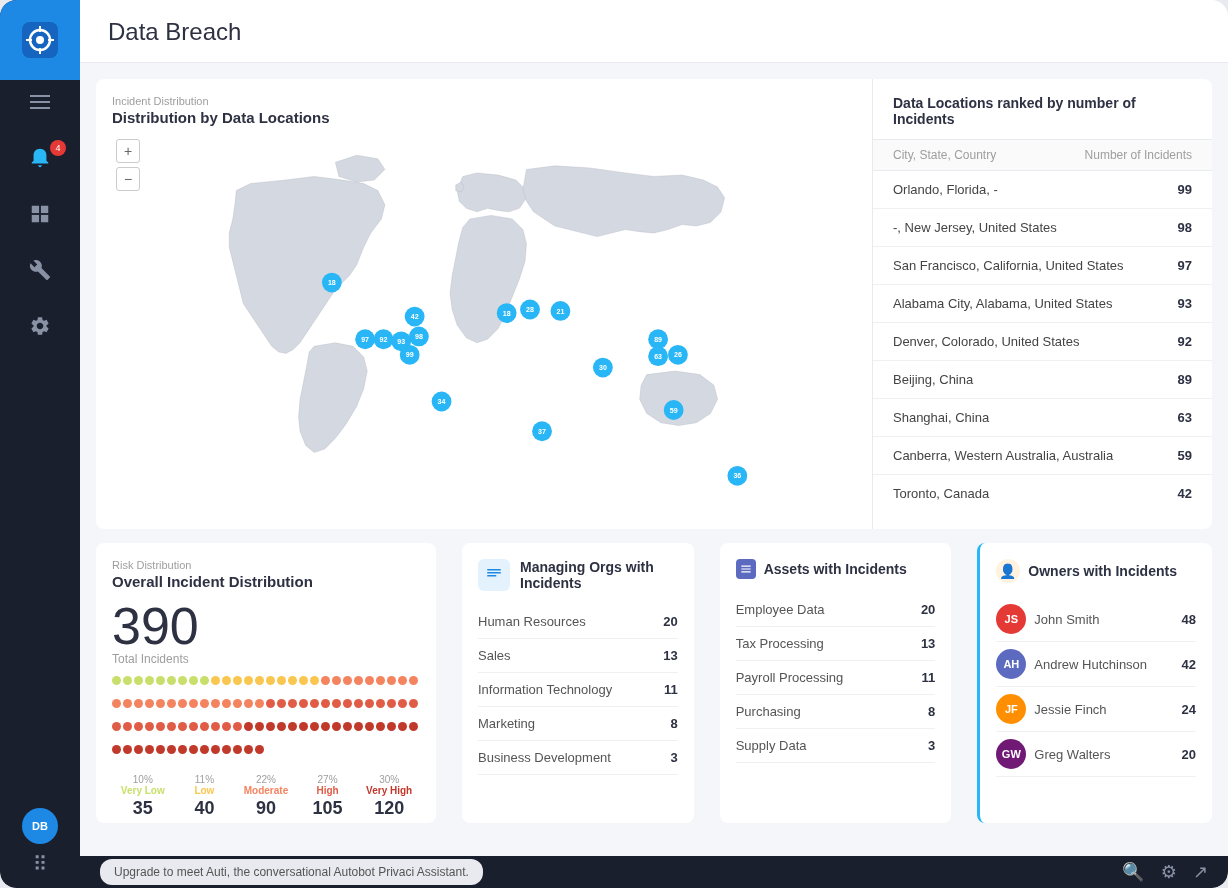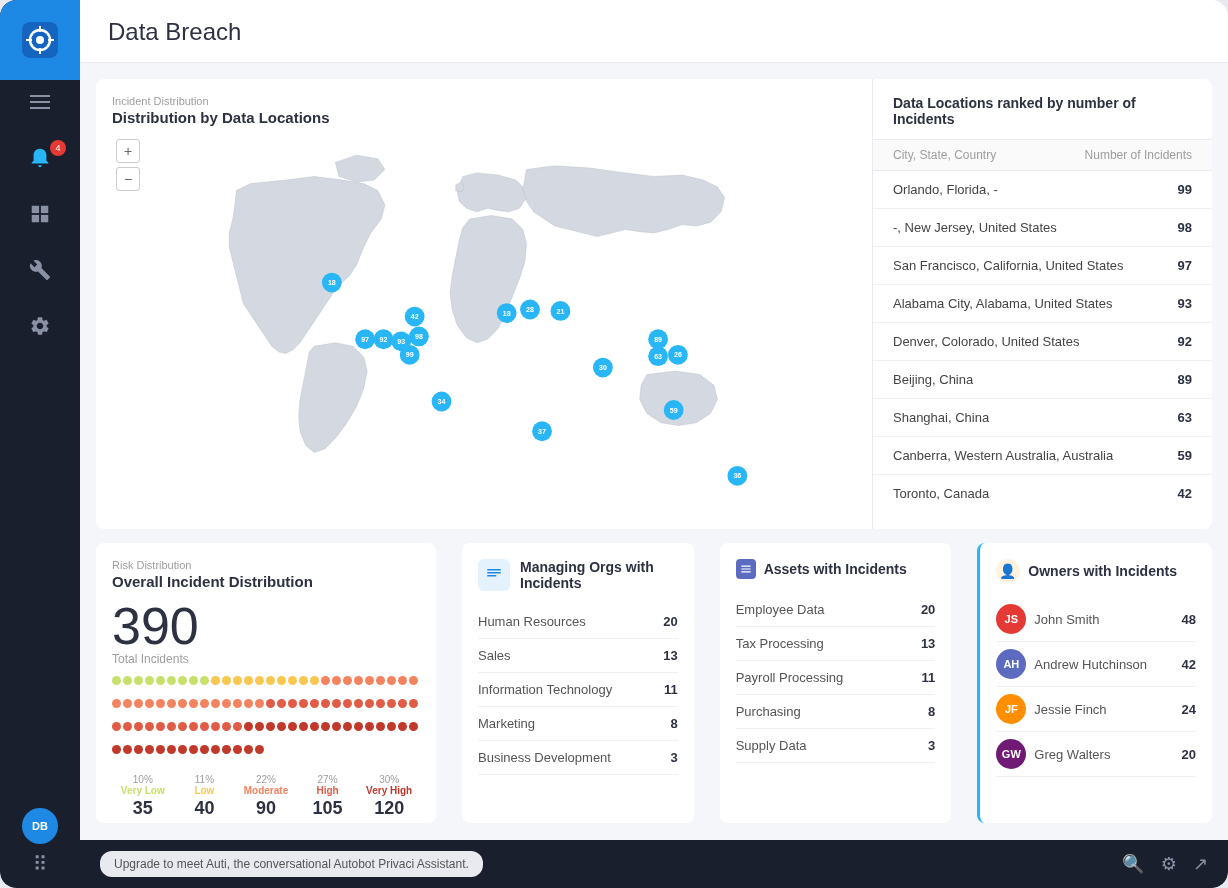--- a/index.html
+++ b/index.html
@@ -95,21 +95,21 @@
     .owners-panel { background: white; border-radius: 8px; padding: 16px; flex: 1; overflow: hidden; border-left: 3px solid #29b6f6; }
     .owners-header { display: flex; align-items: center; gap: 8px; margin-bottom: 14px; }
     .owners-icon { width: 24px; height: 24px; background: #fff3e0; border-radius: 50%; display: flex; align-items: center; justify-content: center; font-size: 14px; }
     .owner-row { display: flex; justify-content: space-between; align-items: center; padding: 7px 0; border-bottom: 1px solid #f0f0f0; }
     .owner-info { display: flex; align-items: center; gap: 8px; }
     .owner-avatar { width: 30px; height: 30px; border-radius: 50%; overflow: hidden; background: #ccc; flex-shrink: 0; display: flex; align-items: center; justify-content: center; font-size: 11px; font-weight: bold; color: white; }
     .owner-name { font-size: 13px; color: #555; }
     .owner-count { font-size: 13px; font-weight: 600; color: #2d3142; }
     
     
-    .bottom-bar { background: #1a1f2e; height: 48px; display: flex; align-items: center; justify-content: space-between; padding: 0 20px; }
+    .bottom-bar { background: #1a1f2e; height: 32px; display: flex; align-items: center; justify-content: space-between; padding: 0 20px; }
     .chat-hint { display: flex; align-items: center; gap: 8px; }
     .chat-bubble { background: #e8eaf0; border-radius: 12px; padding: 6px 14px; font-size: 12px; color: #555; }
     .bottom-icons { display: flex; gap: 16px; align-items: center; }
     .bottom-icon { color: #8892a4; cursor: pointer; font-size: 18px; }
   </style>
 </head>
 <body>
 
 <div class="app-container">
 

